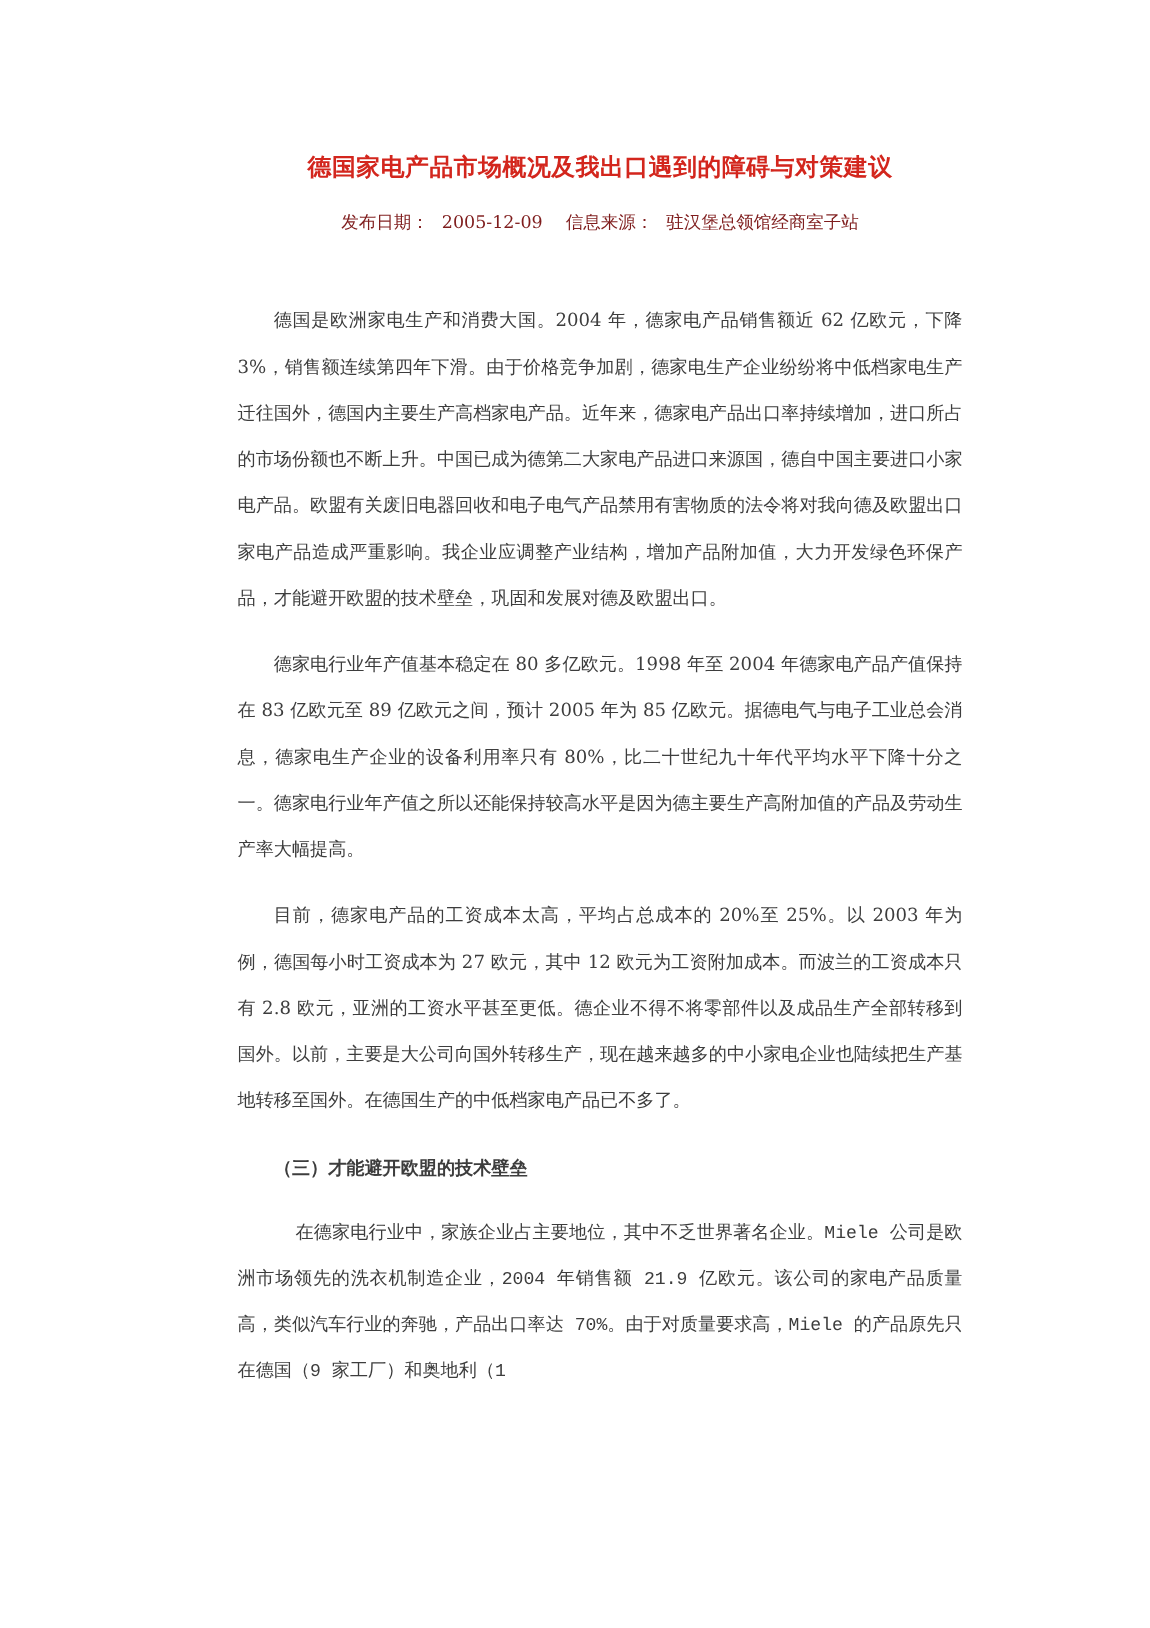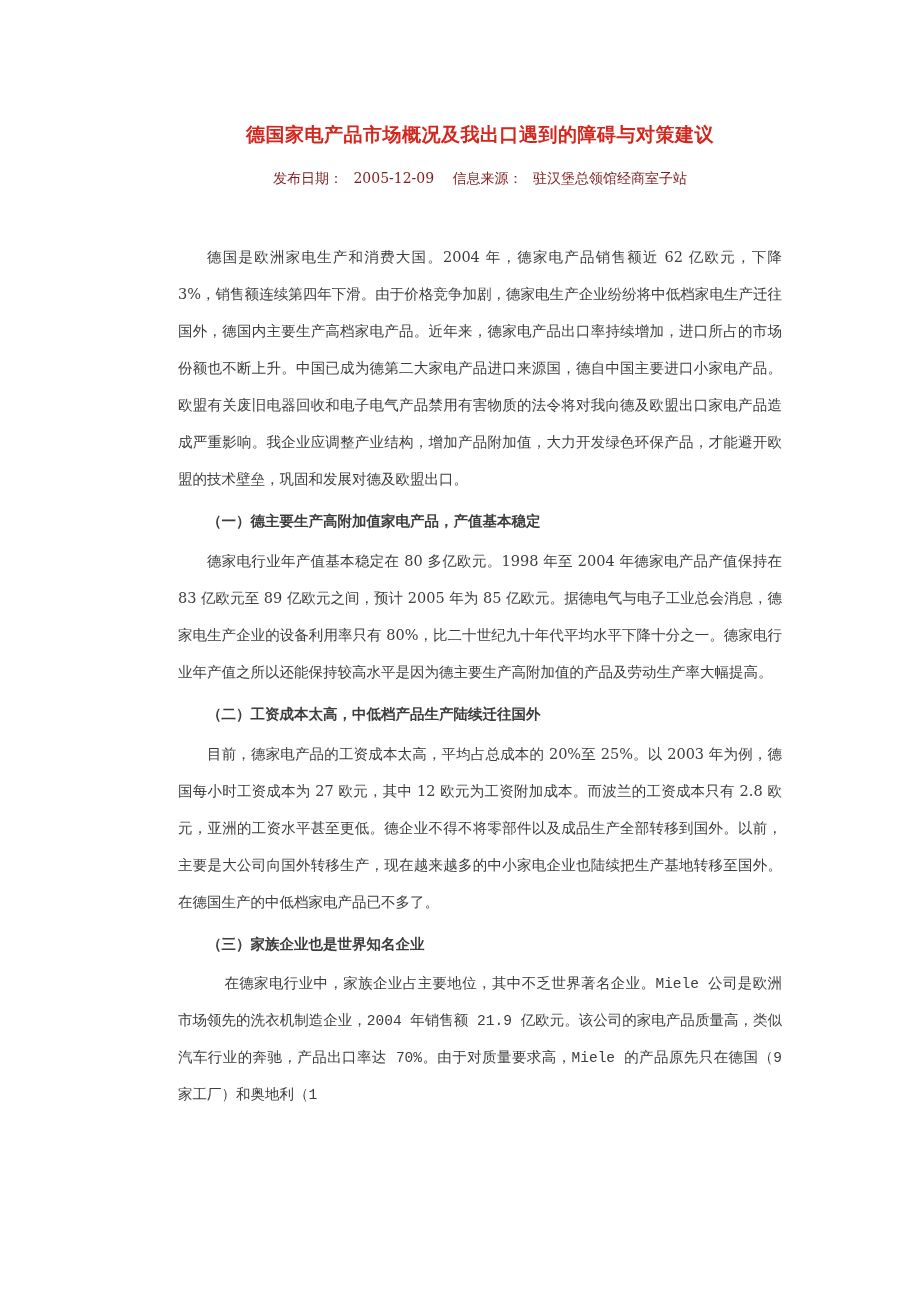--- a/index.html
+++ b/index.html
@@ -40,21 +40,21 @@
   .doc-meta .gap-wide { padding-right: 14px; }
   .doc-meta .gap-small { padding-right: 6px; }
   .doc-body {
     width: 612px;
     margin: 49px auto 0 auto;
     font-size: 14.5px;
     line-height: 37px;
     color: #3d3d3d;
     text-align: justify;
   }
-  .block { margin: 4px; }
+  .block { margin: 16px; }
   .block-paragraph { text-indent: 2em; }
   .block-paragraph.indent-deep { text-indent: 3.2em; font-family: Liberation Mono, monospace; }
   .block-section { text-indent: 2em; }
   .block-heading { text-indent: 2em; font-weight: bold; }
   .gap-before { margin-top: 37px; }
 </style>
 </head>
 <body style="background: rgb(255, 255, 255);">
 
 <div class="page">
@@ -63,21 +63,19 @@
 
   <div class="doc-meta" style="color: #7f1d1d;">
     <span class="gap-small">发布日期：</span>
     <span class="gap-wide">2005-12-09</span>
     <span class="gap-small">信息来源：</span>
     <span>驻汉堡总领馆经商室子站</span>
   </div>
 
   <div class="doc-body" style="color: rgb(61, 61, 61);">
       <div class="block block-paragraph">德国是欧洲家电生产和消费大国。2004 年，德家电产品销售额近 62 亿欧元，下降 3%，销售额连续第四年下滑。由于价格竞争加剧，德家电生产企业纷纷将中低档家电生产迁往国外，德国内主要生产高档家电产品。近年来，德家电产品出口率持续增加，进口所占的市场份额也不断上升。中国已成为德第二大家电产品进口来源国，德自中国主要进口小家电产品。欧盟有关废旧电器回收和电子电气产品禁用有害物质的法令将对我向德及欧盟出口家电产品造成严重影响。我企业应调整产业结构，增加产品附加值，大力开发绿色环保产品，才能避开欧盟的技术壁垒，巩固和发展对德及欧盟出口。</div>
-      <div class="block block-heading">（一）德主要生产高附加值家电产品，产值基本稳定</div>
       <div class="block block-paragraph">德家电行业年产值基本稳定在 80 多亿欧元。1998 年至 2004 年德家电产品产值保持在 83 亿欧元至 89 亿欧元之间，预计 2005 年为 85 亿欧元。据德电气与电子工业总会消息，德家电生产企业的设备利用率只有 80%，比二十世纪九十年代平均水平下降十分之一。德家电行业年产值之所以还能保持较高水平是因为德主要生产高附加值的产品及劳动生产率大幅提高。</div>
-      <div class="block block-heading">（二）工资成本太高，中低档产品生产陆续迁往国外</div>
       <div class="block block-paragraph">目前，德家电产品的工资成本太高，平均占总成本的 20%至 25%。以 2003 年为例，德国每小时工资成本为 27 欧元，其中 12 欧元为工资附加成本。而波兰的工资成本只有 2.8 欧元，亚洲的工资水平甚至更低。德企业不得不将零部件以及成品生产全部转移到国外。以前，主要是大公司向国外转移生产，现在越来越多的中小家电企业也陆续把生产基地转移至国外。在德国生产的中低档家电产品已不多了。</div>
-      <div class="block block-heading">（三）家族企业也是世界知名企业</div>
+      <div class="block block-heading">（三）才能避开欧盟的技术壁垒</div>
       <div class="block block-paragraph indent-deep">在德家电行业中，家族企业占主要地位，其中不乏世界著名企业。Miele 公司是欧洲市场领先的洗衣机制造企业，2004 年销售额 21.9 亿欧元。该公司的家电产品质量高，类似汽车行业的奔驰，产品出口率达 70%。由于对质量要求高，Miele 的产品原先只在德国（9 家工厂）和奥地利（1</div>
     </div>
 
 </div>
 
 </body></html>

